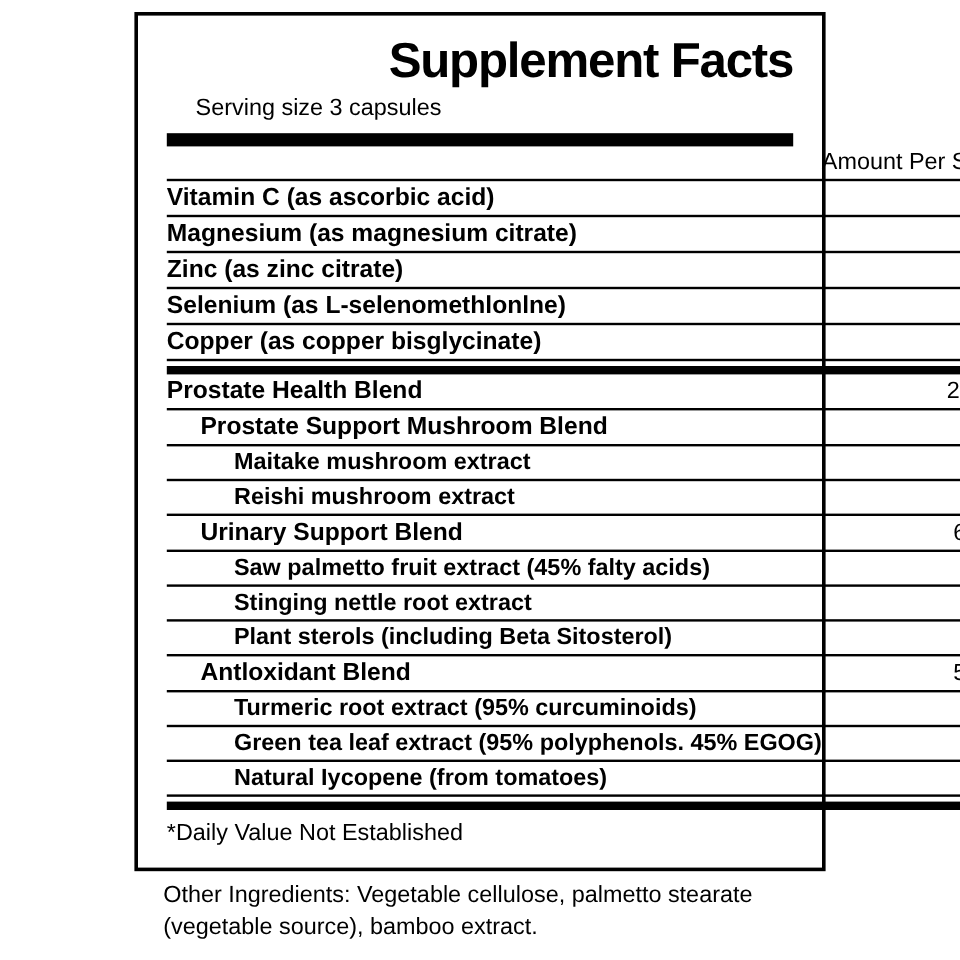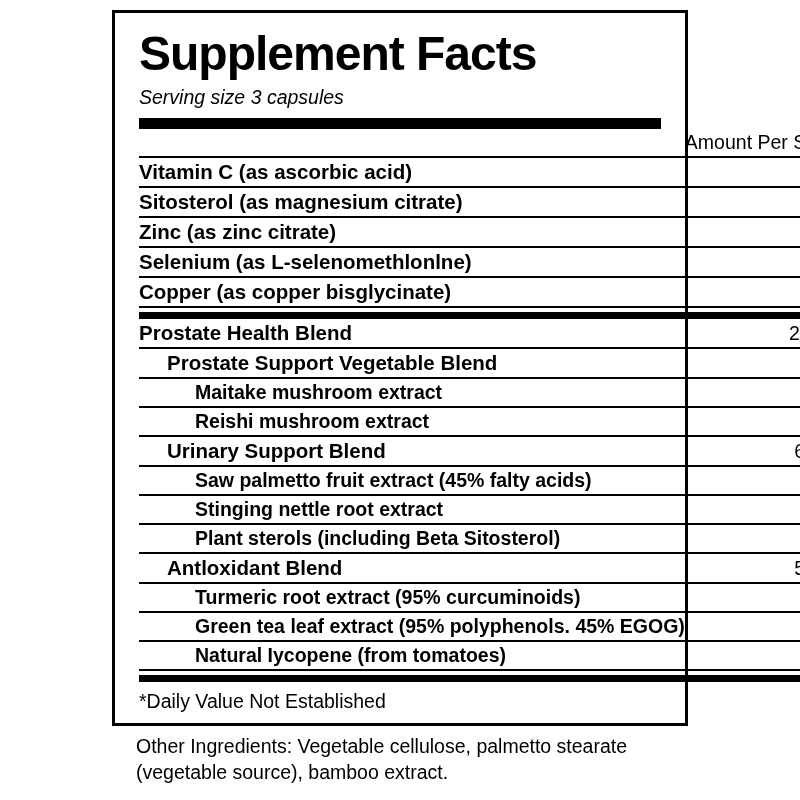--- a/index.html
+++ b/index.html
@@ -29,33 +29,33 @@
   }
 
   .inner {
     position: absolute;
     left: 24px;
     right: 24px;
     top: 10px;
   }
 
   .title {
-    font-size: 48px;
+    font-size: 41px;
     font-weight: bold;
     letter-spacing: -1px;
     line-height: 1.05;
-    text-align: left;
+    text-align: right;
     margin: 6px 0 6px 0;
     white-space: nowrap;
   }
 
   .serving-lines {
+    margin-left: 24px;
     font-size: 19.5px;
     line-height: 1.32;
-    font-style: italic;
   }
 
   .rule-thick {
     border-top: 11px solid #000;
     margin-top: 7px;
   }
 
   table.facts {
     width: 100%;
     border-collapse: collapse;
@@ -119,21 +119,21 @@
         <tr class="hdr line">
           <td class="name"></td>
           <td class="amt">Amount Per Serving</td>
 
         </tr>
       <tr class="line">
             <td class="name b">Vitamin C (as ascorbic acid)</td>
             <td class="amt">27 mg</td>
           </tr>
           <tr class="line">
-            <td class="name b">Sitosterol (as magnesium citrate)</td>
+            <td class="name b">Magnesium (as magnesium citrate)</td>
             <td class="amt">60 mg</td>
           </tr>
           <tr class="line">
             <td class="name b">Zinc (as zinc citrate)</td>
             <td class="amt">11 mg</td>
           </tr>
           <tr class="line">
             <td class="name b">Selenium (as L-selenomethlonlne)</td>
             <td class="amt">55 mg</td>
           </tr>
@@ -142,21 +142,21 @@
             <td class="amt">0.9 mg</td>
           </tr>
           <tr class="sep-thick">
             <td colspan="3"></td>
           </tr>
           <tr class="line">
             <td class="name b">Prostate Health Blend</td>
             <td class="amt">2000mg</td>
           </tr>
           <tr class="line">
-            <td class="name b indent1">Prostate Support Vegetable Blend</td>
+            <td class="name b indent1">Prostate Support Mushroom Blend</td>
             <td class="amt">900mg</td>
           </tr>
           <tr class="line">
             <td class="name indent2">Maitake mushroom extract</td>
             <td class="amt"></td>
           </tr>
           <tr class="line">
             <td class="name indent2">Reishi mushroom extract</td>
             <td class="amt"></td>
           </tr>

